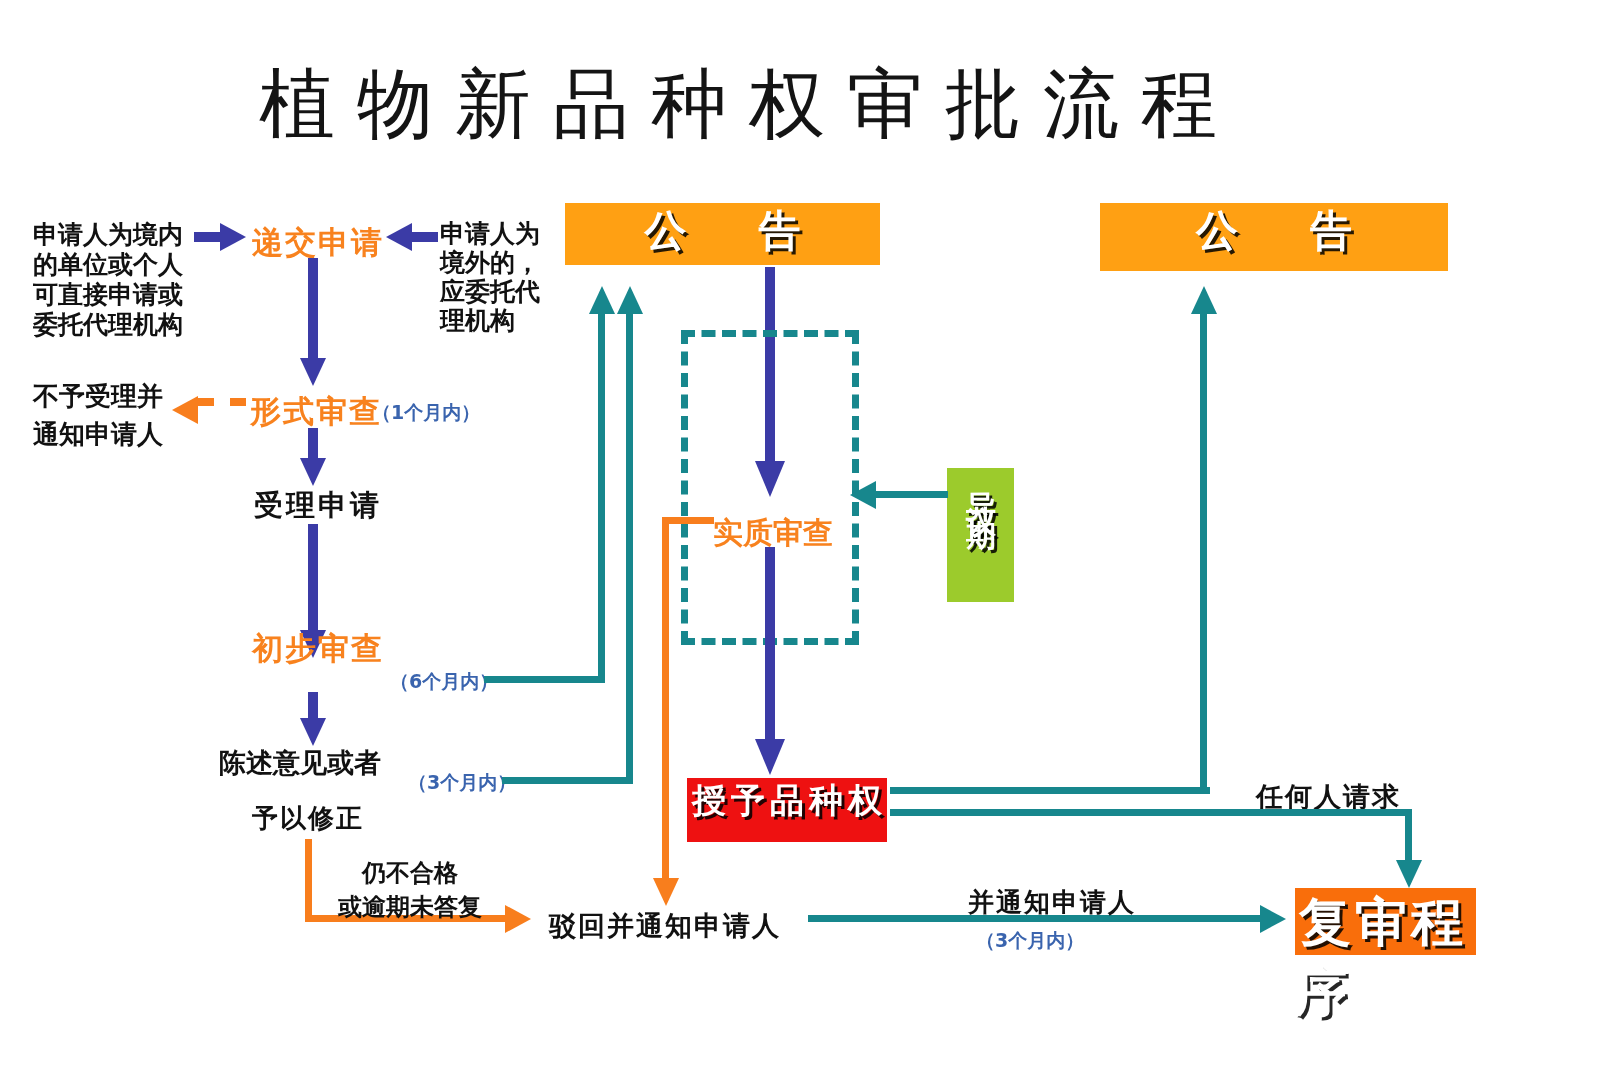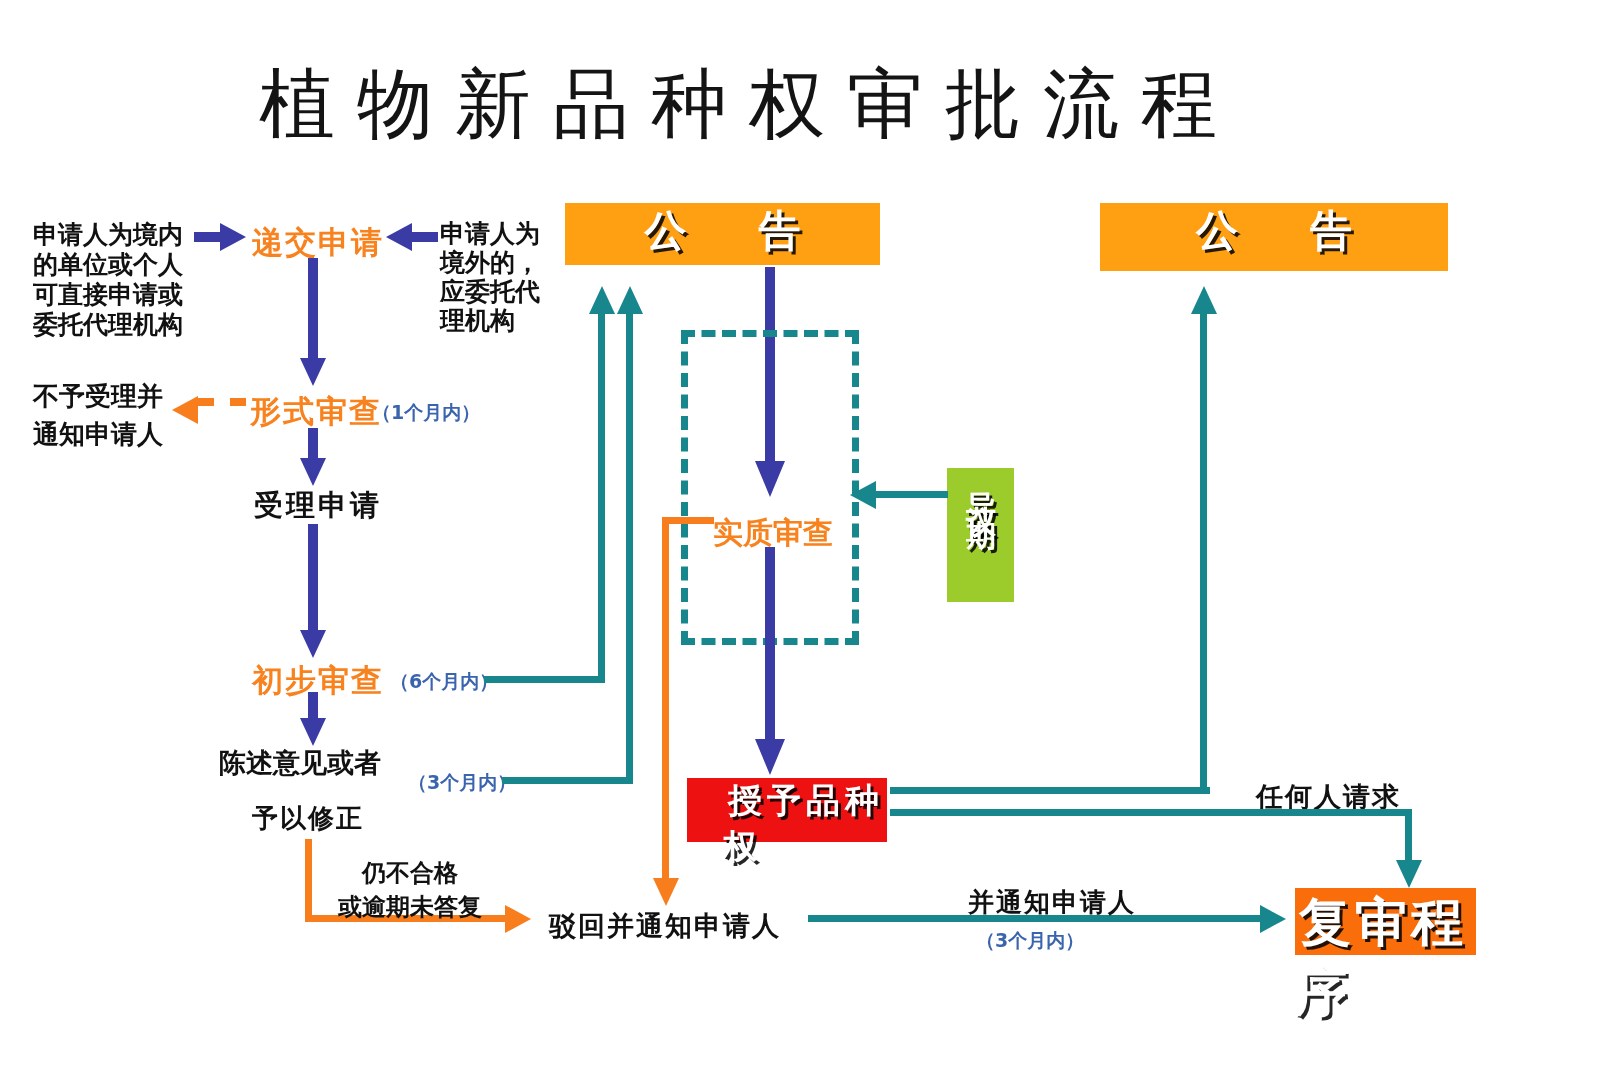--- a/index.html
+++ b/index.html
@@ -38,21 +38,21 @@
     border-left:13px solid transparent; border-right:13px solid transparent; border-top:28px solid currentColor; }
   .big-d::after { border-left-width:15px; border-right-width:15px; border-top-width:36px; }
   .dashline.head-l::before { top:-10px; transform:none; }
   
   .box { position:absolute; display:flex; align-items:flex-start; justify-content:center;
     color:#ffffff; font-weight:bold; }
   .box .bt { text-shadow:3px 3px 0 rgba(0,0,0,0.85); }
   .announce { background:var(--orange-box); font-size:42px; }
   .announce .bt { letter-spacing:72px; text-indent:72px; }
   #grant-box { background:var(--red-box); font-size:34px; }
-  #grant-box .bt { letter-spacing:5px; text-indent:5px;margin-left:36px; }
+  #grant-box .bt { letter-spacing:5px; text-indent:5px; }
   #review-box { background:var(--orange-box-deep); font-size:52px; }
   #review-box .bt { letter-spacing:4px; text-indent:4px; }
   #objection-box { background:var(--green-box); font-size:30px; }
   #objection-box .bt { writing-mode:vertical-rl; text-orientation:upright; letter-spacing:14px; }
   .dashed-box { position:absolute; border:7px dashed var(--teal); background:transparent; }
 </style>
 </head>
 <body>
 
 <div id="canvas">
@@ -90,21 +90,21 @@
 
   <div class="lbl orange-t" style="left:250px; top:391px; font-size:31px; letter-spacing:2px;">形式审查</div>
   <div class="lbl blue-t" style="left:372px; top:400px; font-size:19px;">（1个月内）</div>
 
   <div class="vline blue head-d" style="left:308px; top:428px; height:30px;"></div>
 
   <div class="lbl" style="left:254px; top:486px; font-size:29px; letter-spacing:3px;">受理申请</div>
 
   <div class="vline blue head-d" style="left:308px; top:524px; height:106px;"></div>
 
-  <div class="lbl orange-t" style="left:252px; top:660px; font-size:31px; letter-spacing:2px;">初步审查</div>
+  <div class="lbl orange-t" style="left:252px; top:628px; font-size:31px; letter-spacing:2px;">初步审查</div>
   <div class="lbl blue-t" style="left:390px; top:669px; font-size:19px;">（6个月内）</div>
 
   <div class="hline teal" style="left:484px; top:676px; width:121px;"></div>
   <div class="vline teal head-u" style="left:598px; top:314px; height:369px;"></div>
 
   <div class="vline blue head-d" style="left:308px; top:692px; height:26px;"></div>
 
   <div class="lbl" style="left:219px; top:745px; font-size:27px;">陈述意见或者</div>
   <div class="lbl blue-t" style="left:408px; top:770px; font-size:19px;">（3个月内）</div>
 

